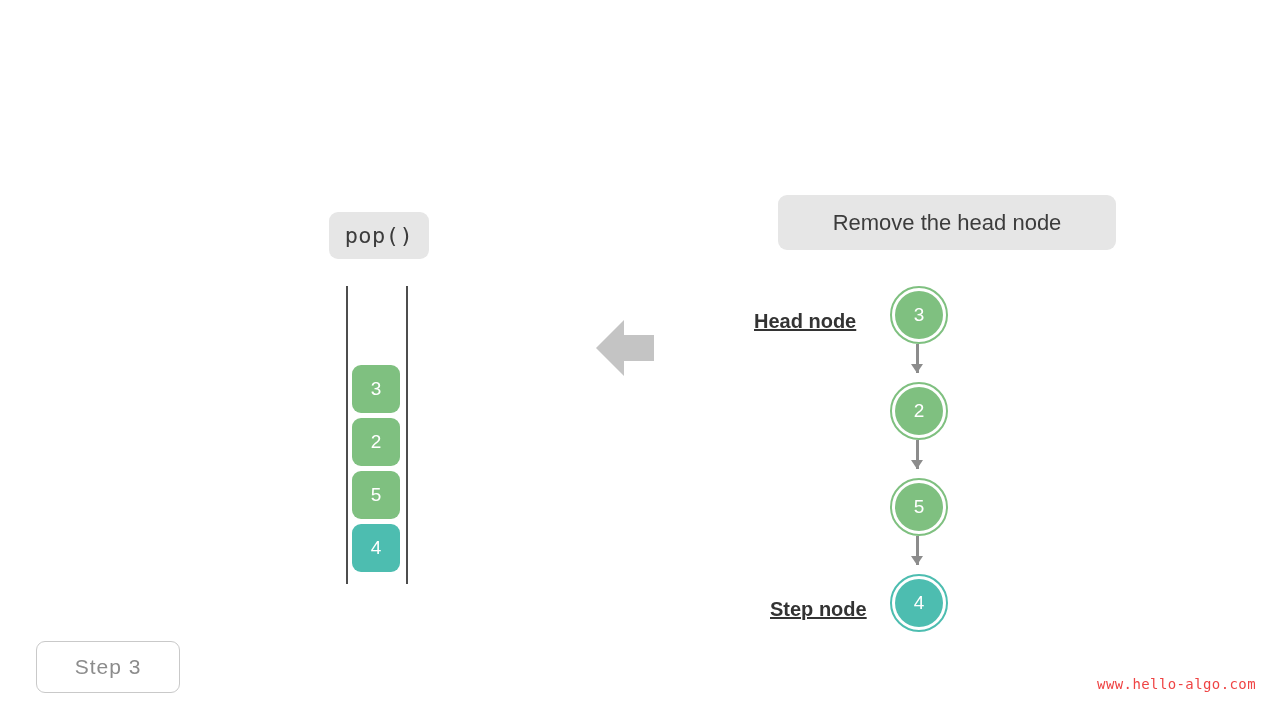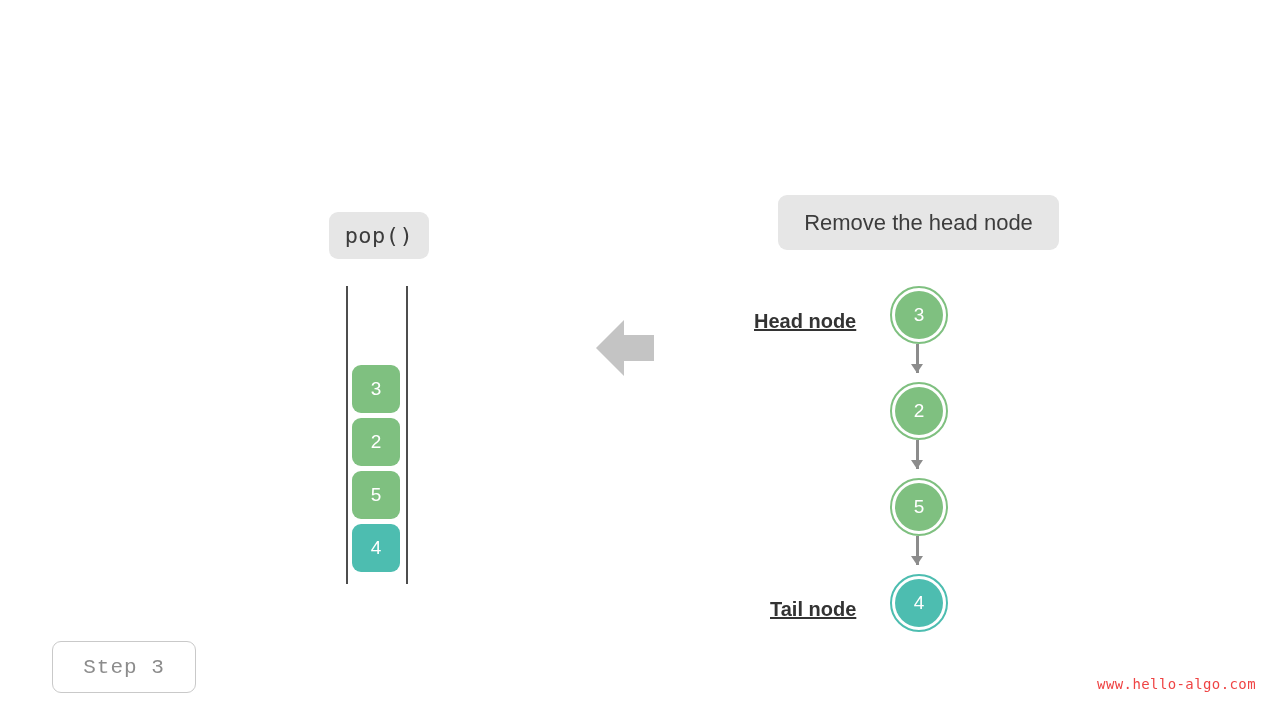--- a/index.html
+++ b/index.html
@@ -34,21 +34,21 @@
     top: 212px;
     width: 100px;
     height: 47px;
     font-family: "DejaVu Sans Mono", "Liberation Mono", monospace;
     font-size: 22px;
     letter-spacing: 0.5px;
   }
   .pill-action {
     left: 778px;
     top: 195px;
-    width: 281px;
+    width: 338px;
     height: 55px;
     font-size: 22px;
   }
 
   
   #stack-container {
     position: absolute;
     left: 346px;
     top: 286px;
     width: 62px;
@@ -175,26 +175,25 @@
     top: 641px;
     width: 144px;
     height: 52px;
     box-sizing: border-box;
     background: #ffffff;
     border: 1px solid #c9c9c9;
     border-radius: 9px;
     display: flex;
     align-items: center;
     justify-content: center;
-    font-family: Liberation Mono, monospace;
+    font-family: Liberation Sans, sans-serif;
     font-size: 21px;
     color: #8c8c8c;
     letter-spacing: 1px;
     white-space: nowrap;
-    margin-left: 16px;
   }
 
   
   #watermark {
     position: absolute;
     right: 24px;
     top: 676px;
     font-family: "DejaVu Sans Mono", "Liberation Mono", monospace;
     font-size: 14px;
     color: #ef4444;
@@ -264,19 +263,19 @@
     <div class="ll-arrowhead" style="top:270px;"></div>
 
     <div class="ll-node teal" style="top:288px;">
       <div class="ll-node-inner">
         <span>4</span>
       </div>
     </div>
   </div>
 
   <div class="endpoint-label" id="label-head">Head node</div>
-  <div class="endpoint-label" id="label-tail">Tail node</div>
+  <div class="endpoint-label" id="label-tail">Step node</div>
 
   <div id="step-badge">Step 3</div>
 
   <div id="watermark">www.hello-algo.com</div>
 
 </div>
 
 </body></html>

